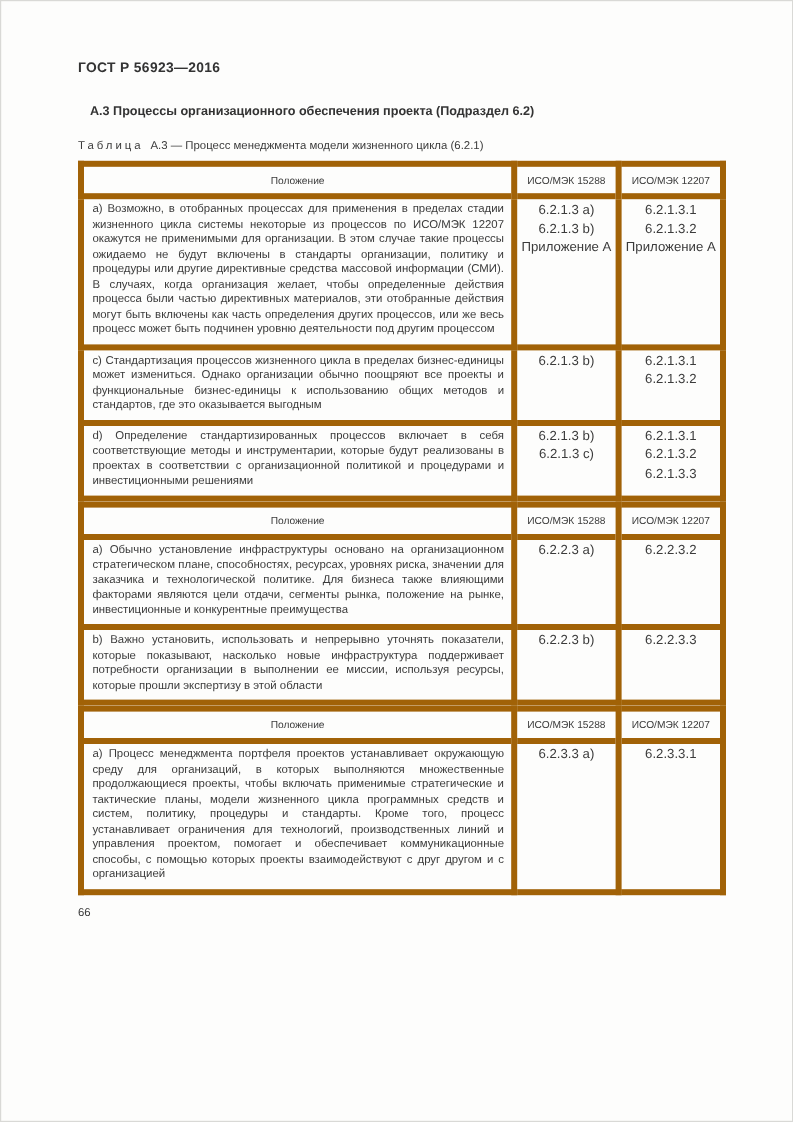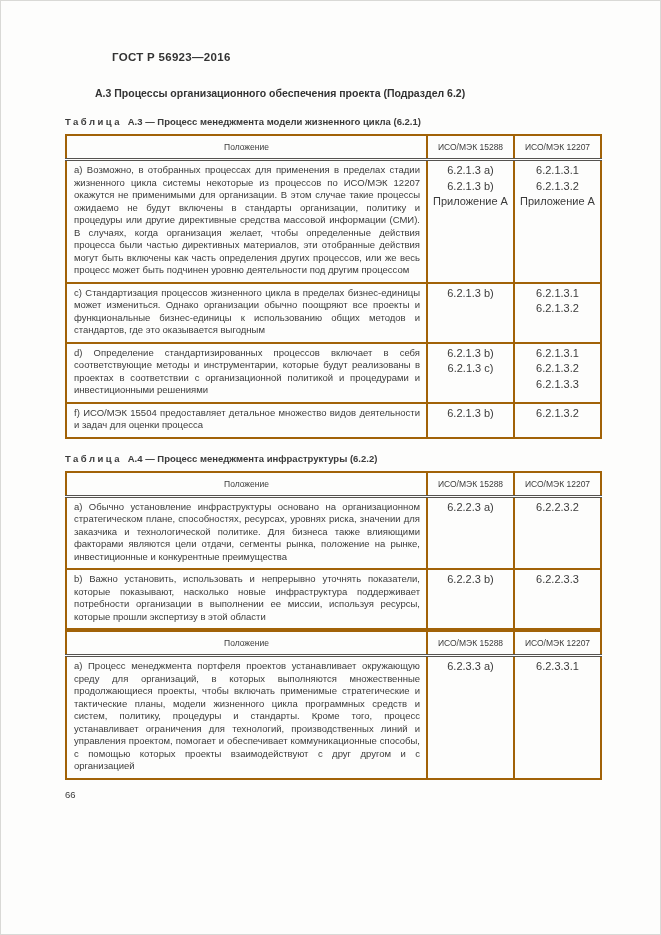--- a/index.html
+++ b/index.html
@@ -18,44 +18,42 @@
     font-family: "Liberation Sans", sans-serif;
     padding: 50px 62px 0 64px;
     overflow: hidden;
     border: 1px solid #d9d9d6;
   }
   .doc-number {
     font-size: 11.5px;
     font-weight: bold;
     color: #333333;
     letter-spacing: 0.3px;
-    margin-left: 47px;
   }
   .section-heading {
     font-size: 10.5px;
     font-weight: bold;
     color: #333333;
-    margin: 24px 0 0 30px;
+    margin: 24px 0 0 10px;
   }
   .tcap {
     font-size: 9.5px;
     margin: 17px 0 7px 0;
     color: #3b3b3b;
-    font-weight: bold;
   }
   .tcap.later { margin-top: 14px; }
   .tcap-word { letter-spacing: 2.5px; margin-right: 3px; }
   table.gost {
     border-collapse: collapse;
     width: 535px;
     table-layout: fixed;
     background: #fdfdfc;
   }
   table.gost th, table.gost td {
-    border: 2px solid #a16207;
+    border: 5px solid #a16207;
   }
   table.gost thead th {
     border-bottom: 3px double #555350;
     font-weight: normal;
     font-size: 8.5px;
     text-align: center;
     padding: 6px 2px;
     color: #3b3b3b;
   }
   table.gost td.st {
@@ -120,29 +118,23 @@
 6.2.1.3.2</td>
       </tr>
       <tr>
         <td class="st">d) Определение стандартизированных процессов включает в себя соответствующие методы и инструментарии, которые будут реализованы в проектах в соответствии с организационной политикой и процедурами и инвестиционными решениями</td>
         <td class="ref">6.2.1.3 b)
 6.2.1.3 c)</td>
         <td class="ref">6.2.1.3.1
 6.2.1.3.2
 6.2.1.3.3</td>
       </tr>
-      <tr>
-        <td class="st">f) ИСО/МЭК 15504 предоставляет детальное множество видов деятельности и задач для оценки процесса</td>
-        <td class="ref">6.2.1.3 b)</td>
-        <td class="ref">6.2.1.3.2</td>
-      </tr>
     </tbody>
   </table>
 
-  <p class="tcap later"><span class="tcap-word">Таблица</span> <span>А.4 — Процесс менеджмента инфраструктуры (6.2.2)</span></p>
 
   <table class="gost">
     <colgroup>
         <col style="width:361px">
         <col style="width:87px">
         <col style="width:87px">
       </colgroup>
     <thead>
       <tr>
         <th>Положение</th>

